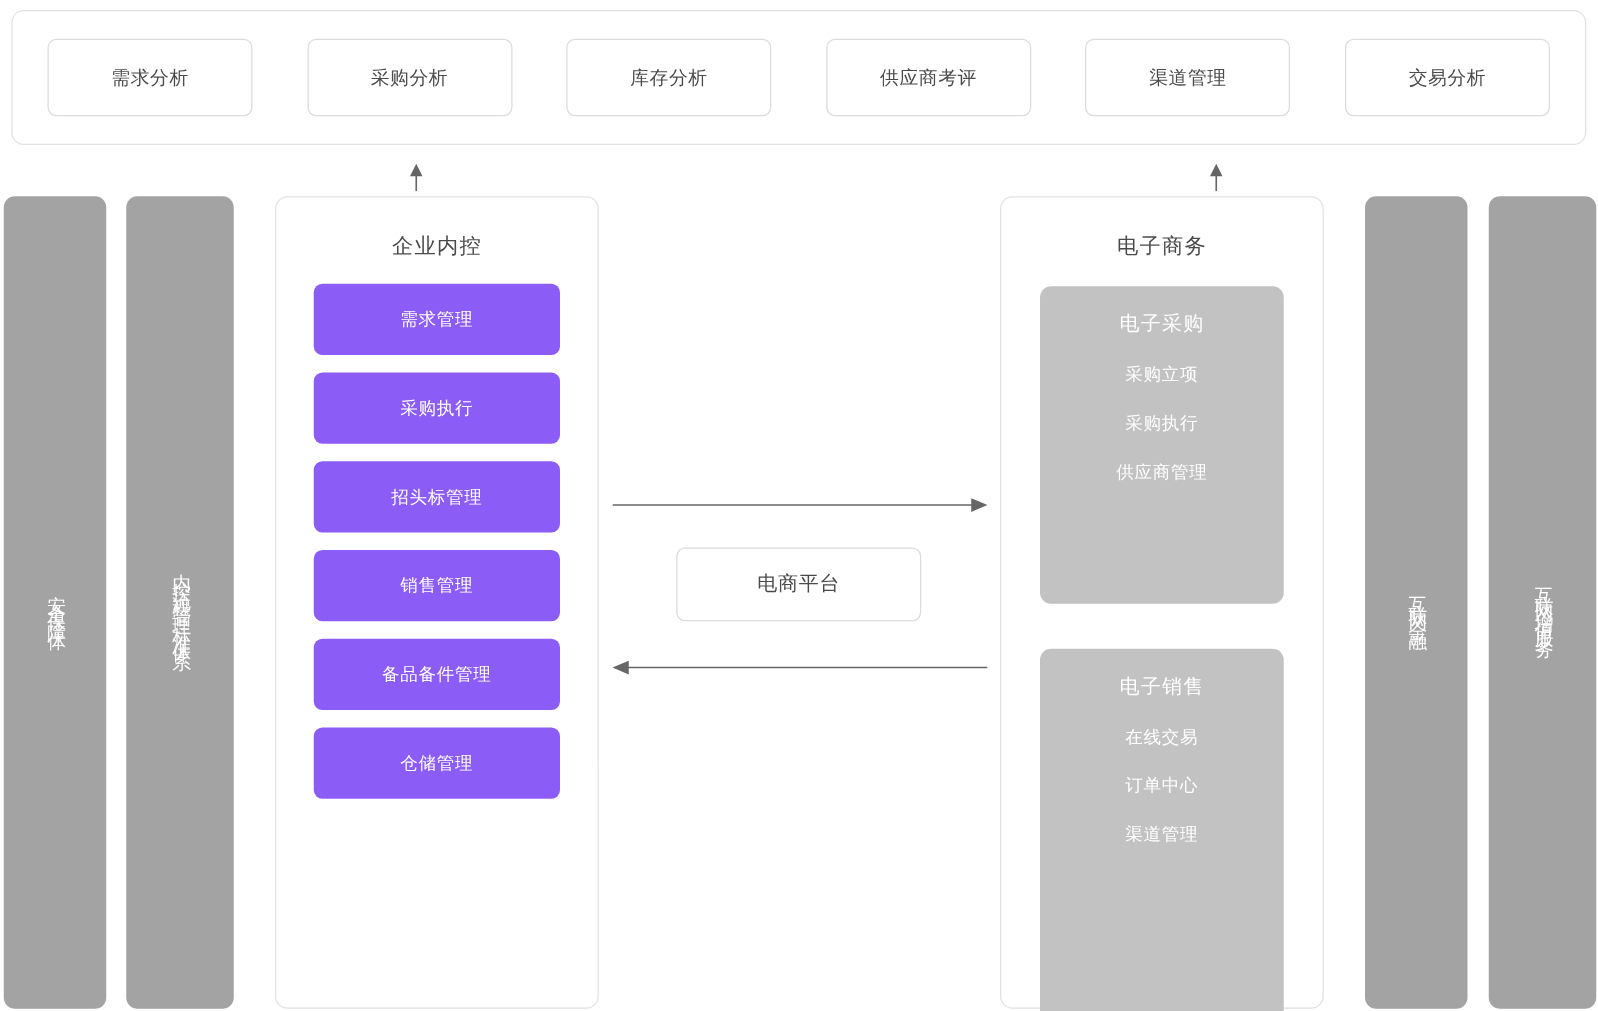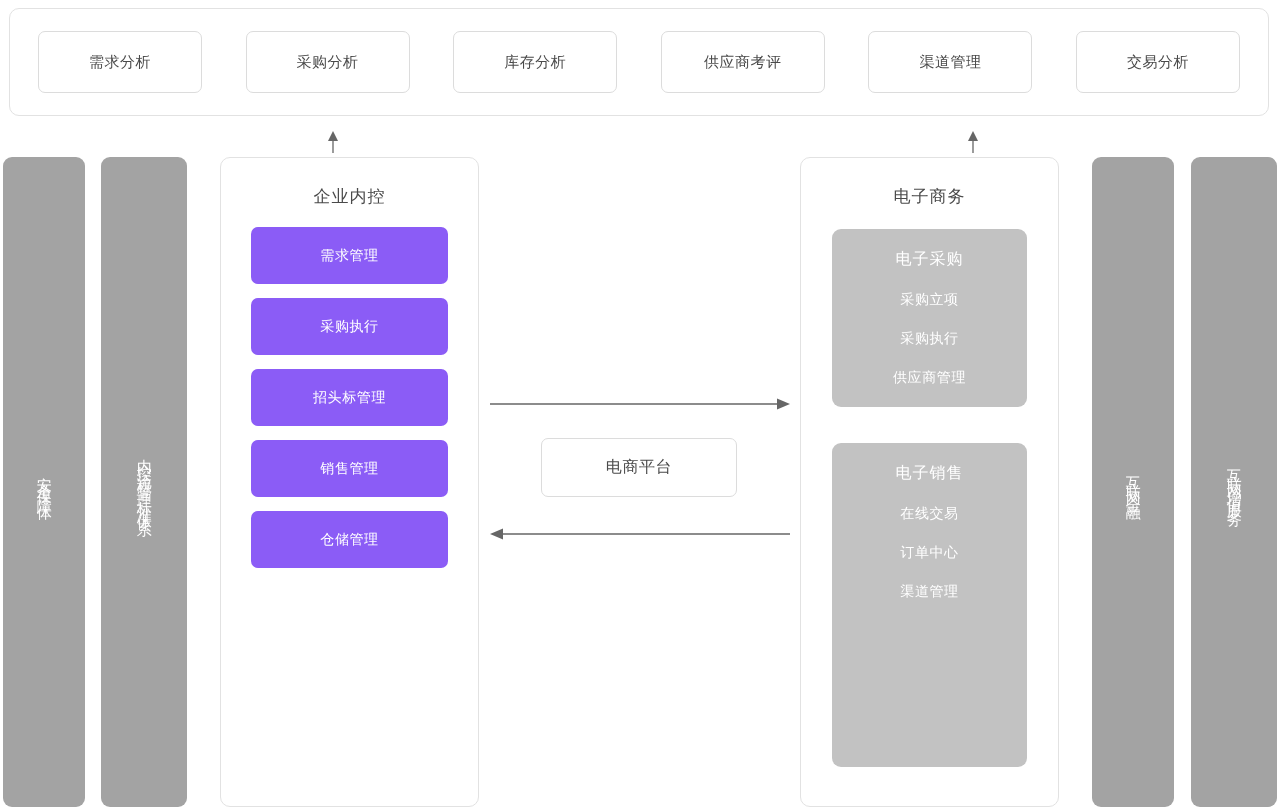--- a/index.html
+++ b/index.html
@@ -128,21 +128,21 @@
 
   
   .group-block {
     margin: 0 31px;
     background: #c2c2c2;
     border-radius: 9px;
     display: flex;
     flex-direction: column;
     align-items: center;
   }
-  #group-eproc { margin-top: 21px; height: 178px; }
+  #group-eproc { margin-top: 21px; height: 254px; }
   #group-esale { margin-top: 36px; height: 324px; }
 
   .group-title {
     color: #ffffff;
     font-size: 16px;
     letter-spacing: 1px;
     margin-top: 20px;
   }
   .group-sub {
     color: #ffffff;
@@ -232,20 +232,23 @@
       <div class="item-chip">
         <span>采购执行</span>
       </div>
       <div class="item-chip">
         <span>招头标管理</span>
       </div>
       <div class="item-chip">
         <span>销售管理</span>
       </div>
       <div class="item-chip">
+        <span>备品备件管理</span>
+      </div>
+      <div class="item-chip">
         <span>仓储管理</span>
       </div>
     </div>
   </div>
 
   <div class="flow-arrow" id="arrow-to-ecommerce">
     <svg width="300" height="12" viewBox="0 0 300 12">
       <line x1="0" y1="6" x2="288" y2="6" stroke="#666666" stroke-width="1.3"></line>
       <polygon points="300,6 287,11.5 287,0.5" fill="#666666"></polygon>
     </svg>

